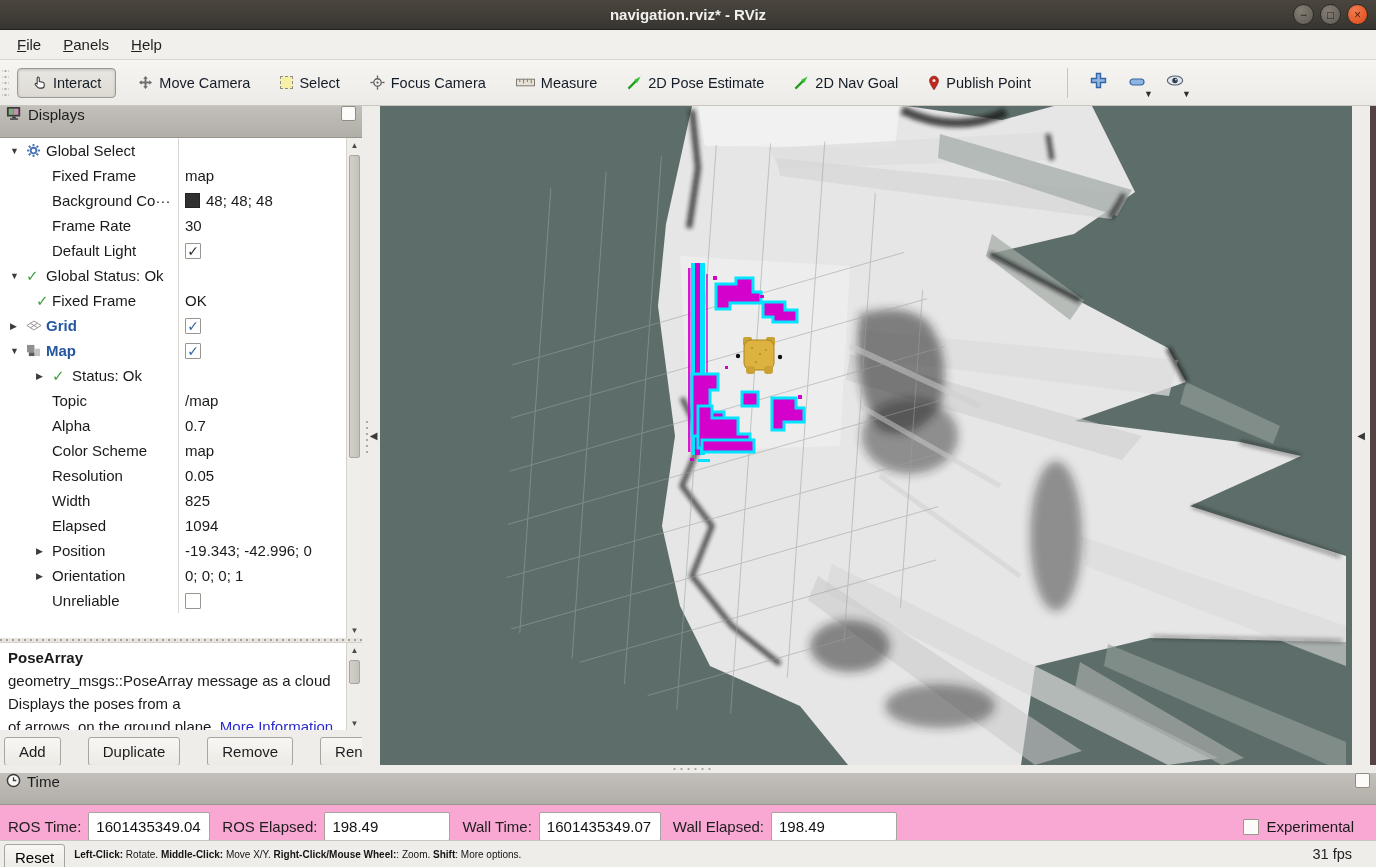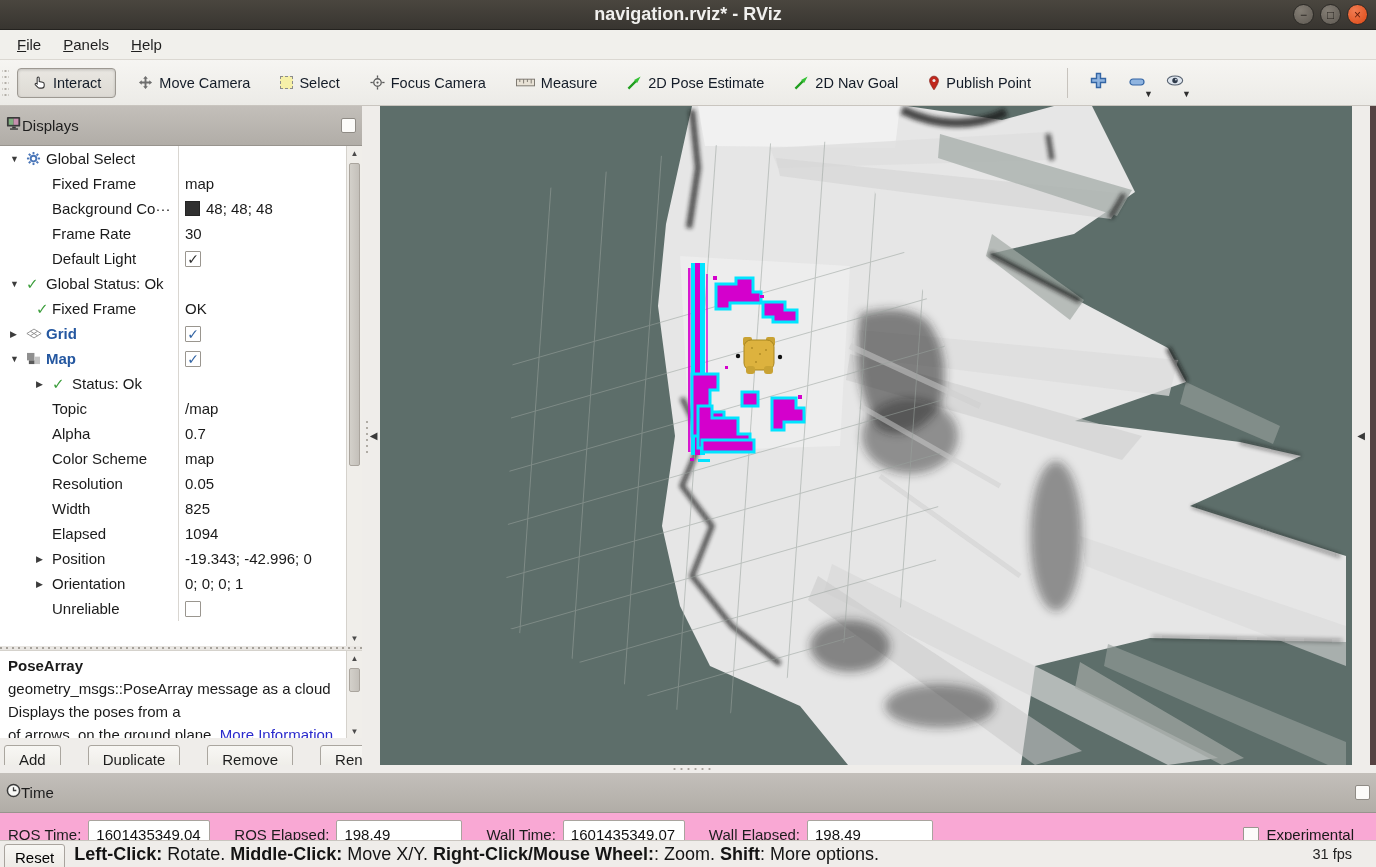--- a/index.html
+++ b/index.html
@@ -7,21 +7,21 @@
   .app {
     position:relative; width:1376px; height:867px; overflow:hidden;
     font-family:"Liberation Sans","DejaVu Sans",sans-serif;
     background:#efedea; color:#1a1a1a;
     -webkit-font-smoothing:antialiased;
   }
   
   .titlebar{ position:absolute; left:0; top:0; width:1376px; height:30px;
     background:linear-gradient(#4a463f,#383530); display:flex; align-items:center; justify-content:center;
     border-bottom:1px solid #24221f;}
-  .titlebar .title{ color:#f1f0ee; font-weight:bold; font-size:18px; }
+  .titlebar .title{ color:#f1f0ee; font-weight:bold; font-size:15px; }
   .winbtns{ position:absolute; right:8px; top:4px; display:flex; gap:6px; }
   .winbtn{ width:21px; height:21px; border-radius:50%; display:flex; align-items:center; justify-content:center;
     background:radial-gradient(circle at 35% 30%, #837d74, #5e5952); border:1px solid #2c2a26;
     color:#26231f; font-size:12px; line-height:1; cursor:default;}
   .winbtn.close{ background:radial-gradient(circle at 35% 30%, #f07c52, #dd4814); color:#5e1b09; }
   
   .menubar{ position:absolute; left:0; top:30px; width:1376px; height:30px; background:#f1f0ec;
     display:flex; align-items:center; padding-left:6px; border-bottom:1px solid #dbd8d2; }
   .menu-item{ display:inline-block; padding:4px 11px; font-size:15px; color:#1f1f1f; }
   .menu-item::first-letter{ text-decoration:underline; }
@@ -35,22 +35,22 @@
     padding:6px 8px; margin-right:14px; white-space:nowrap; }
   .tool.selected{ background:linear-gradient(#e9e7e2,#dddad4); border:1px solid #9d9992; border-radius:4px;
     box-shadow:inset 0 1px 3px rgba(0,0,0,.18); padding:6px 14px; margin-left:4px; }
   .tool .ticon{ display:flex; align-items:center; }
   .tb-sep{ width:1px; height:30px; background:#c7c3bd; margin:0 14px; }
   .tb-extra{ position:relative; width:34px; height:34px; display:flex; align-items:flex-start; justify-content:center; padding-top:6px; margin-right:4px;}
   .tb-extra .caret{ position:absolute; right:1px; bottom:1px; font-size:9px; color:#2e2e2e; line-height:1; }
   .selbox{ width:13px; height:13px; background:#f6f0a8; border:1.4px dashed #8c8c8c; display:inline-block; }
   
   .leftdock{ position:absolute; left:0; top:106px; width:362px; height:659px; background:#efedea; }
-  .panel-header{ height:40px; background:linear-gradient(#c3bfba,#b1ada7); border-bottom:1px solid #98948e;
-    display:flex; align-items:center; padding:0 6px; gap:0; }
+  .panel-header{ height:32px; background:linear-gradient(#c3bfba,#b1ada7); border-bottom:1px solid #98948e;
+    display:flex; align-items:flex-start; padding:0 6px; gap:6px; }
   .panel-header .ph-title{ font-size:15px; color:#1d1d1d; }
   .float-btn{ margin-left:auto; width:15px; height:15px; background:#fcfbf9; border:1px solid #8f8b85; border-radius:2px; }
   .tree{ position:relative; height:500px; background:#ffffff; overflow:hidden; }
   .tree-rows{ position:absolute; left:0; top:0; width:346px; }
   .trow{ display:flex; align-items:center; height:25px; font-size:15px; }
   .trow .lcell{ display:flex; align-items:center; width:178px; overflow:hidden; white-space:nowrap; flex:none; }
   .trow .vcell{ flex:1; display:flex; align-items:center; border-left:1px solid #d9d6d1; padding-left:6px; height:25px; overflow:hidden; white-space:nowrap;}
   .exp{ width:18px; font-size:9px; color:#3c3c3c; text-align:left; flex:none; padding-left:2px;}
   .rowicon{ width:20px; flex:none; display:flex; align-items:center; }
   .check-glyph{ font-weight:bold; font-size:15px; }
@@ -83,31 +83,31 @@
   .hsplit{ position:absolute; left:0; top:765px; width:1376px; height:8px; background:#efedea;
     display:flex; align-items:center; justify-content:center; }
   .hsplit .hdots{ width:40px; height:4px; margin-left:6px;
     background-image:radial-gradient(circle,#a8a49d 1px,transparent 1.2px); background-size:7px 4px; }
   
   .viewport{ position:absolute; left:380px; top:106px; width:972px; height:659px; background:var(--vp-bg,#5d6e6a); }
   .viewport svg{ display:block; width:100%; height:100%; }
   .cm{ fill:var(--cm-magenta,#d400cc); stroke:var(--cm-cyan,#00e4ff); stroke-width:3; }
   
   .timepanel{ position:absolute; left:0; top:773px; width:1376px; height:67px; background:#f9a8d4; }
-  .time-content{ height:43px; display:flex; align-items:center; padding:0 8px;gap:12px; }
+  .time-content{ height:43px; display:flex; align-items:center; padding:0 8px; }
   .tfield{ display:flex; align-items:center; margin-right:12px; }
   .tfield label{ font-size:15px; color:#1d1d1d; margin-right:7px; white-space:nowrap;}
   .tfield input{ height:29px; border:1px solid #a9a49e; border-radius:2px; background:#fff;
     font-family:inherit; font-size:15px; color:#111; padding:0 7px; }
   .exp-check{ margin-left:auto; display:flex; align-items:center; gap:7px; padding-right:14px; font-size:15px; }
   .exp-check .cb{ background:#fcfbfa; }
   
   .statusbar{ position:absolute; left:0; top:840px; width:1376px; height:27px; background:#efedea;
     border-top:1px solid #c9c5bf; display:flex; align-items:center; padding:0 4px; overflow:hidden;}
-  .statusbar .hints{ font-size:18px; color:#141414; margin-left:9px; white-space:nowrap; }
+  .statusbar .hints{ font-size:10px; color:#141414; margin-left:9px; white-space:nowrap; }
   .statusbar .hints b{ font-weight:bold; }
   .statusbar .fps{ margin-left:auto; font-size:14.5px; color:#222; padding-right:20px; }
   .reset-btn{ font-size:15px; background:linear-gradient(#f8f7f4,#eceae5); border:1px solid #a9a49e;
     border-radius:3px; padding:4px 10px; margin-top:6px; }
 </style>
 </head>
 <body>
 
 <div class="app" style="--vp-bg: #5d6e6a; --map-light: #e6e6e6; --grid: #9aa39e; --cm-magenta: #d400cc; --cm-cyan: #00e4ff; --robot: #ddb23e;">
 

